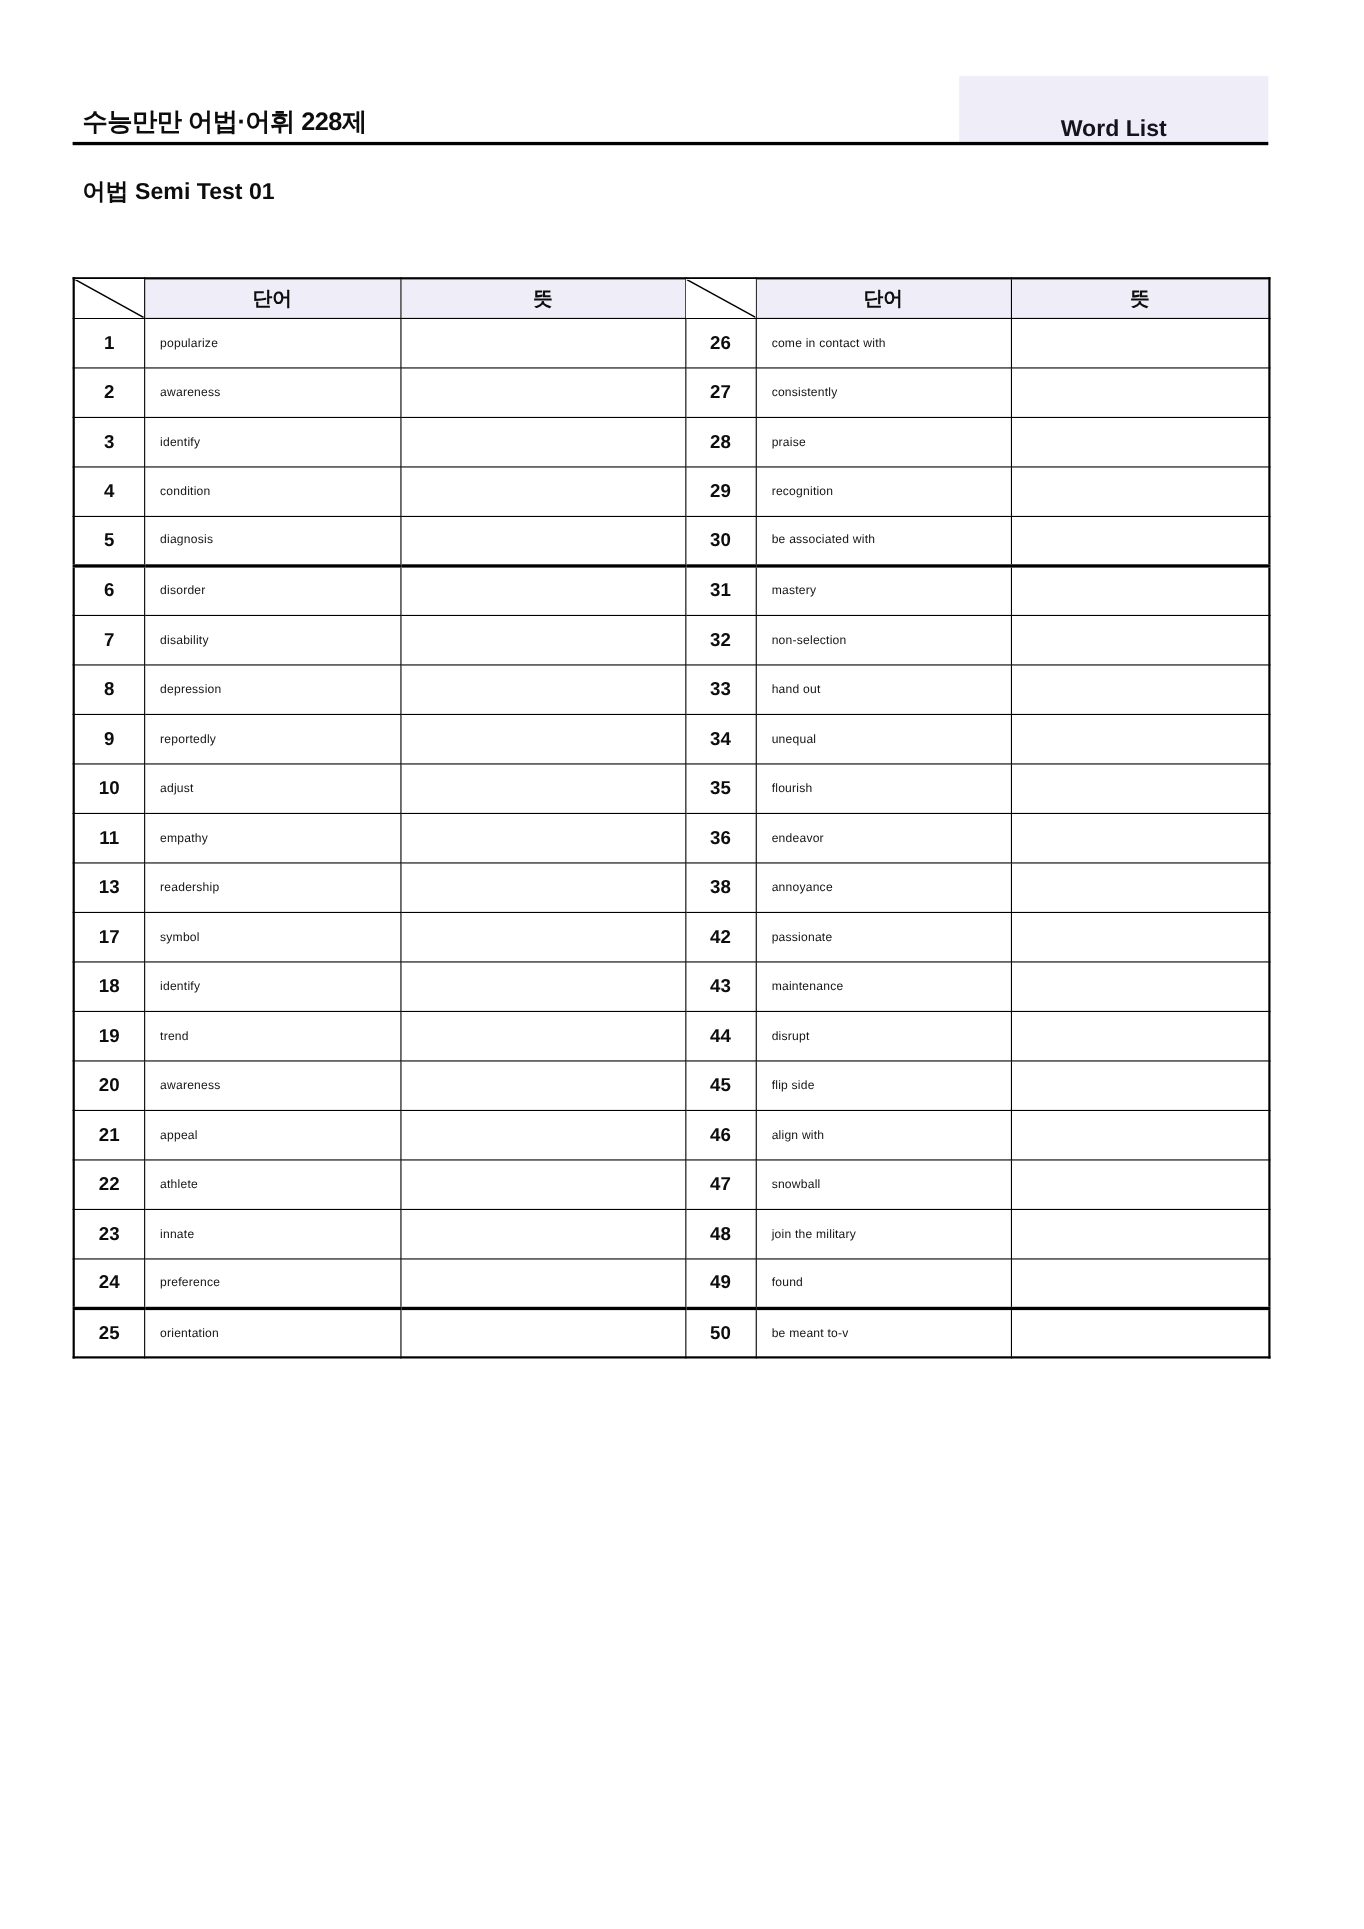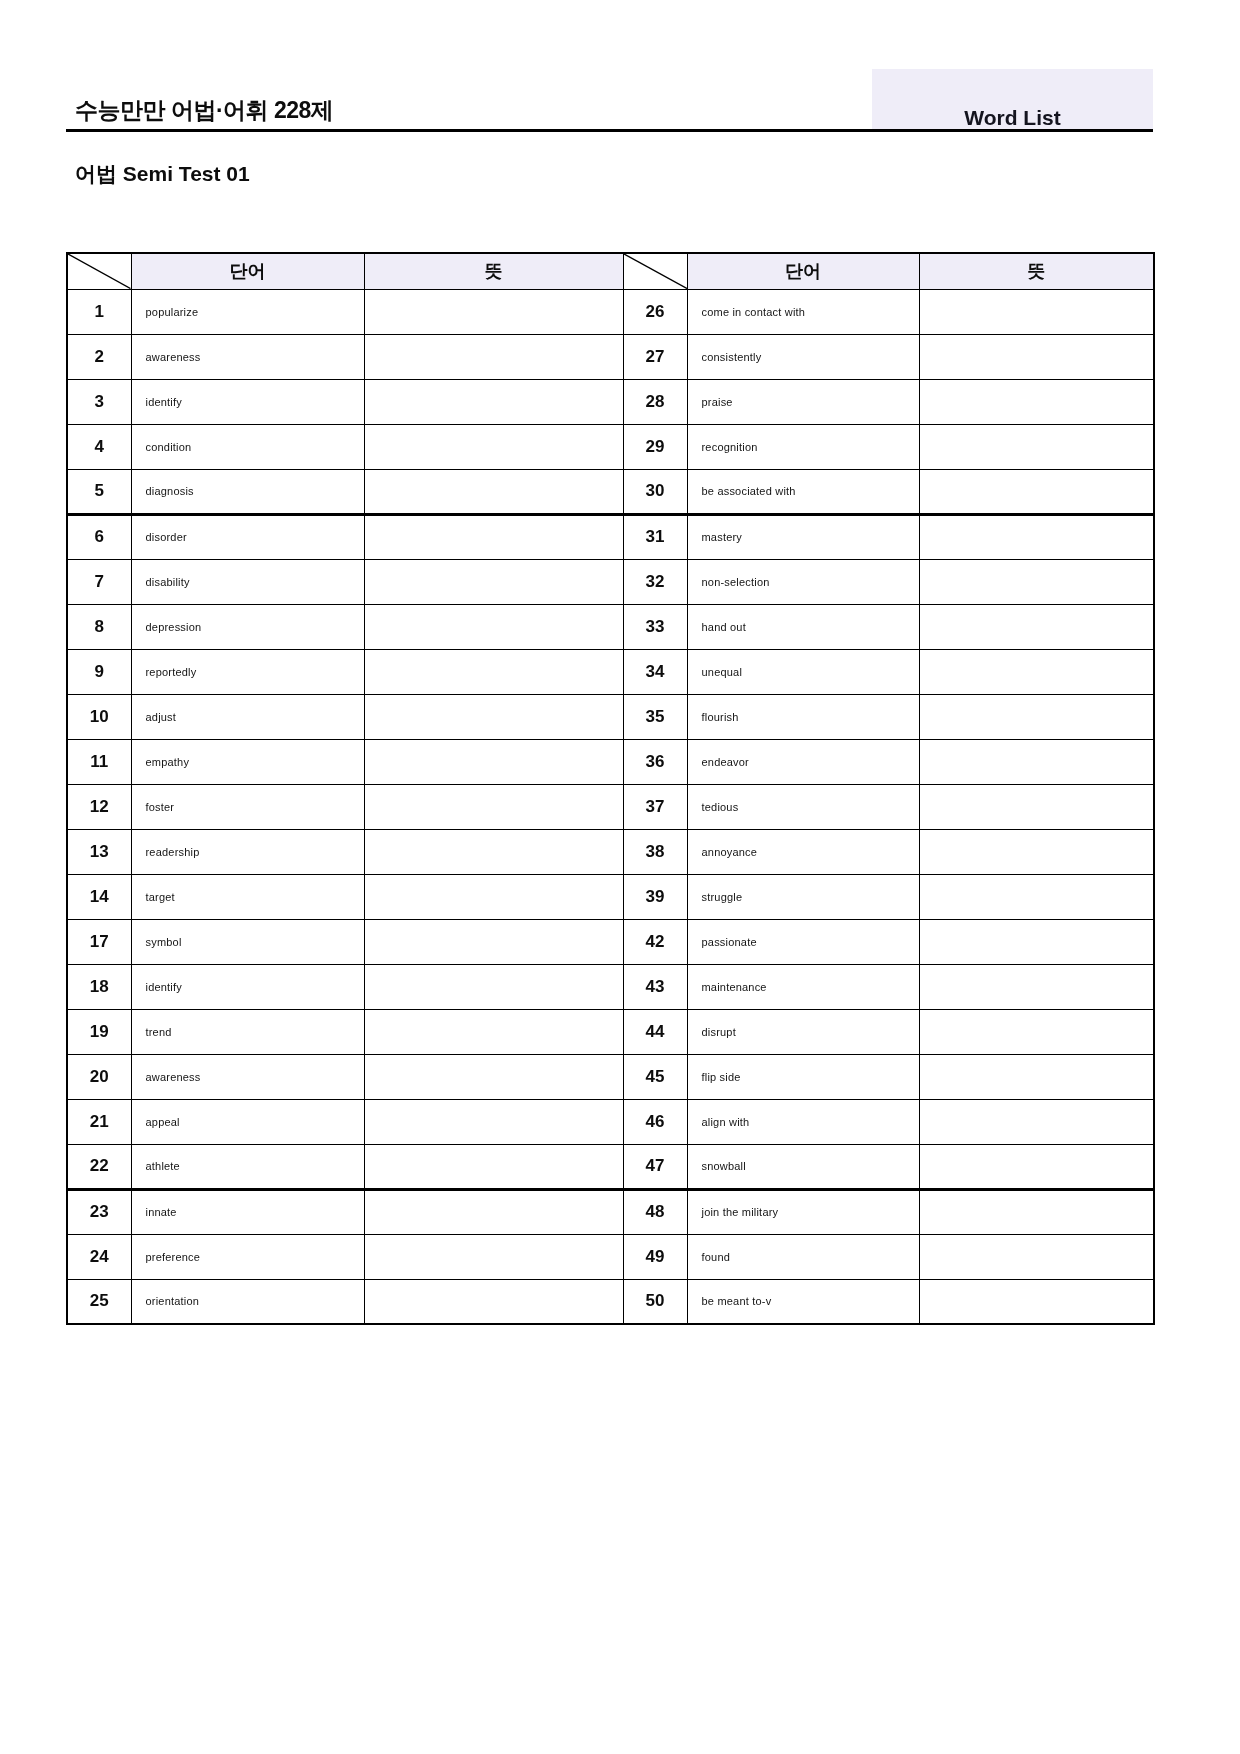--- a/index.html
+++ b/index.html
@@ -199,44 +199,28 @@
         </tr>
         <tr>
           <td class="num">11</td>
           <td class="word">empathy</td>
           <td class="meaning"></td>
           <td class="num">36</td>
           <td class="word">endeavor</td>
           <td class="meaning"></td>
         </tr>
         <tr>
-          <td class="num">12</td>
-          <td class="word">foster</td>
-          <td class="meaning"></td>
-          <td class="num">37</td>
-          <td class="word">tedious</td>
-          <td class="meaning"></td>
-        </tr>
-        <tr>
           <td class="num">13</td>
           <td class="word">readership</td>
           <td class="meaning"></td>
           <td class="num">38</td>
           <td class="word">annoyance</td>
           <td class="meaning"></td>
         </tr>
         <tr>
-          <td class="num">14</td>
-          <td class="word">target</td>
-          <td class="meaning"></td>
-          <td class="num">39</td>
-          <td class="word">struggle</td>
-          <td class="meaning"></td>
-        </tr>
-        <tr>
           <td class="num">17</td>
           <td class="word">symbol</td>
           <td class="meaning"></td>
           <td class="num">42</td>
           <td class="word">passionate</td>
           <td class="meaning"></td>
         </tr>
         <tr>
           <td class="num">18</td>
           <td class="word">identify</td>

